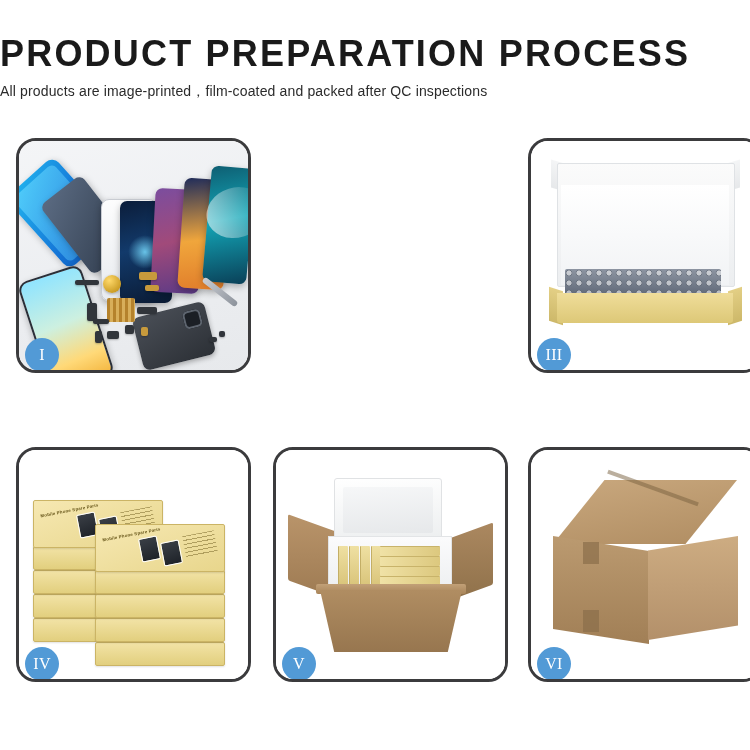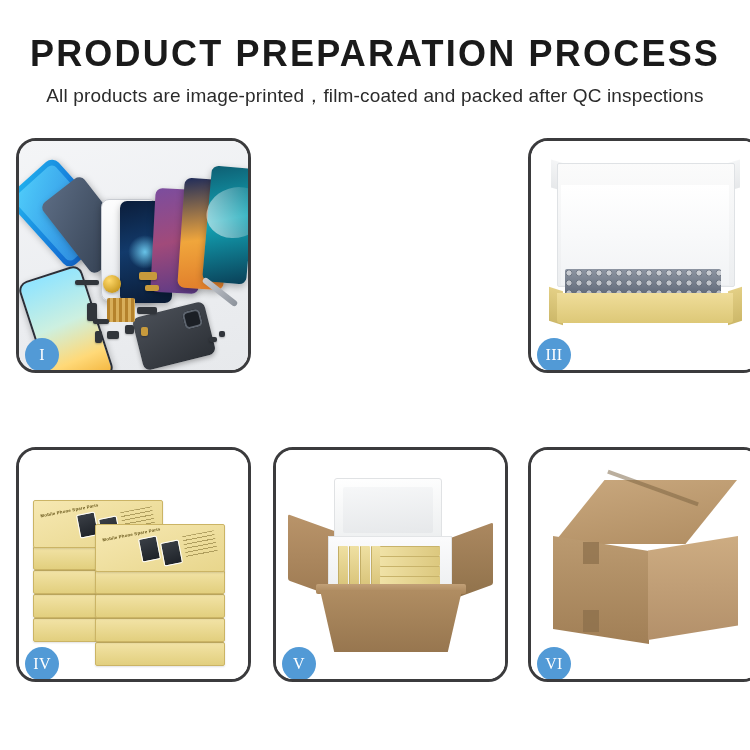--- a/index.html
+++ b/index.html
@@ -4,27 +4,27 @@
 <style>
   html,body{margin:0;padding:0;}
   body{
     width:750px;height:750px;background:#ffffff;
     font-family:"Liberation Sans", sans-serif;
     -webkit-font-smoothing:antialiased;overflow:hidden;
   }
   .page{position:relative;width:750px;height:750px;}
 
   
-  .header{position:absolute;left:0;top:34px;width:750px;text-align:center;}
+  .header{position:absolute;left:0;top:34px;width:750px;}
   .title{
     font-size:36px;font-weight:700;letter-spacing:2.2px;color:#1a1a1a;
     line-height:40px;white-space:nowrap;
   }
   .subtitle{
-    margin-top:9px;font-size:19px;font-weight:400;color:#2b2b2b;
+    margin-top:9px;font-size:14px;font-weight:400;color:#2b2b2b;
     letter-spacing:.15px;white-space:nowrap;
   }
 
   
   .grid{position:absolute;left:0;top:138px;width:750px;height:552px;}
   .cell{position:absolute;width:235px;height:235px;}
   .c0{left:16px;top:0;}
   .c1{left:273px;top:0;}
   .c2{left:528px;top:0;}
   .c3{left:16px;top:309px;}

